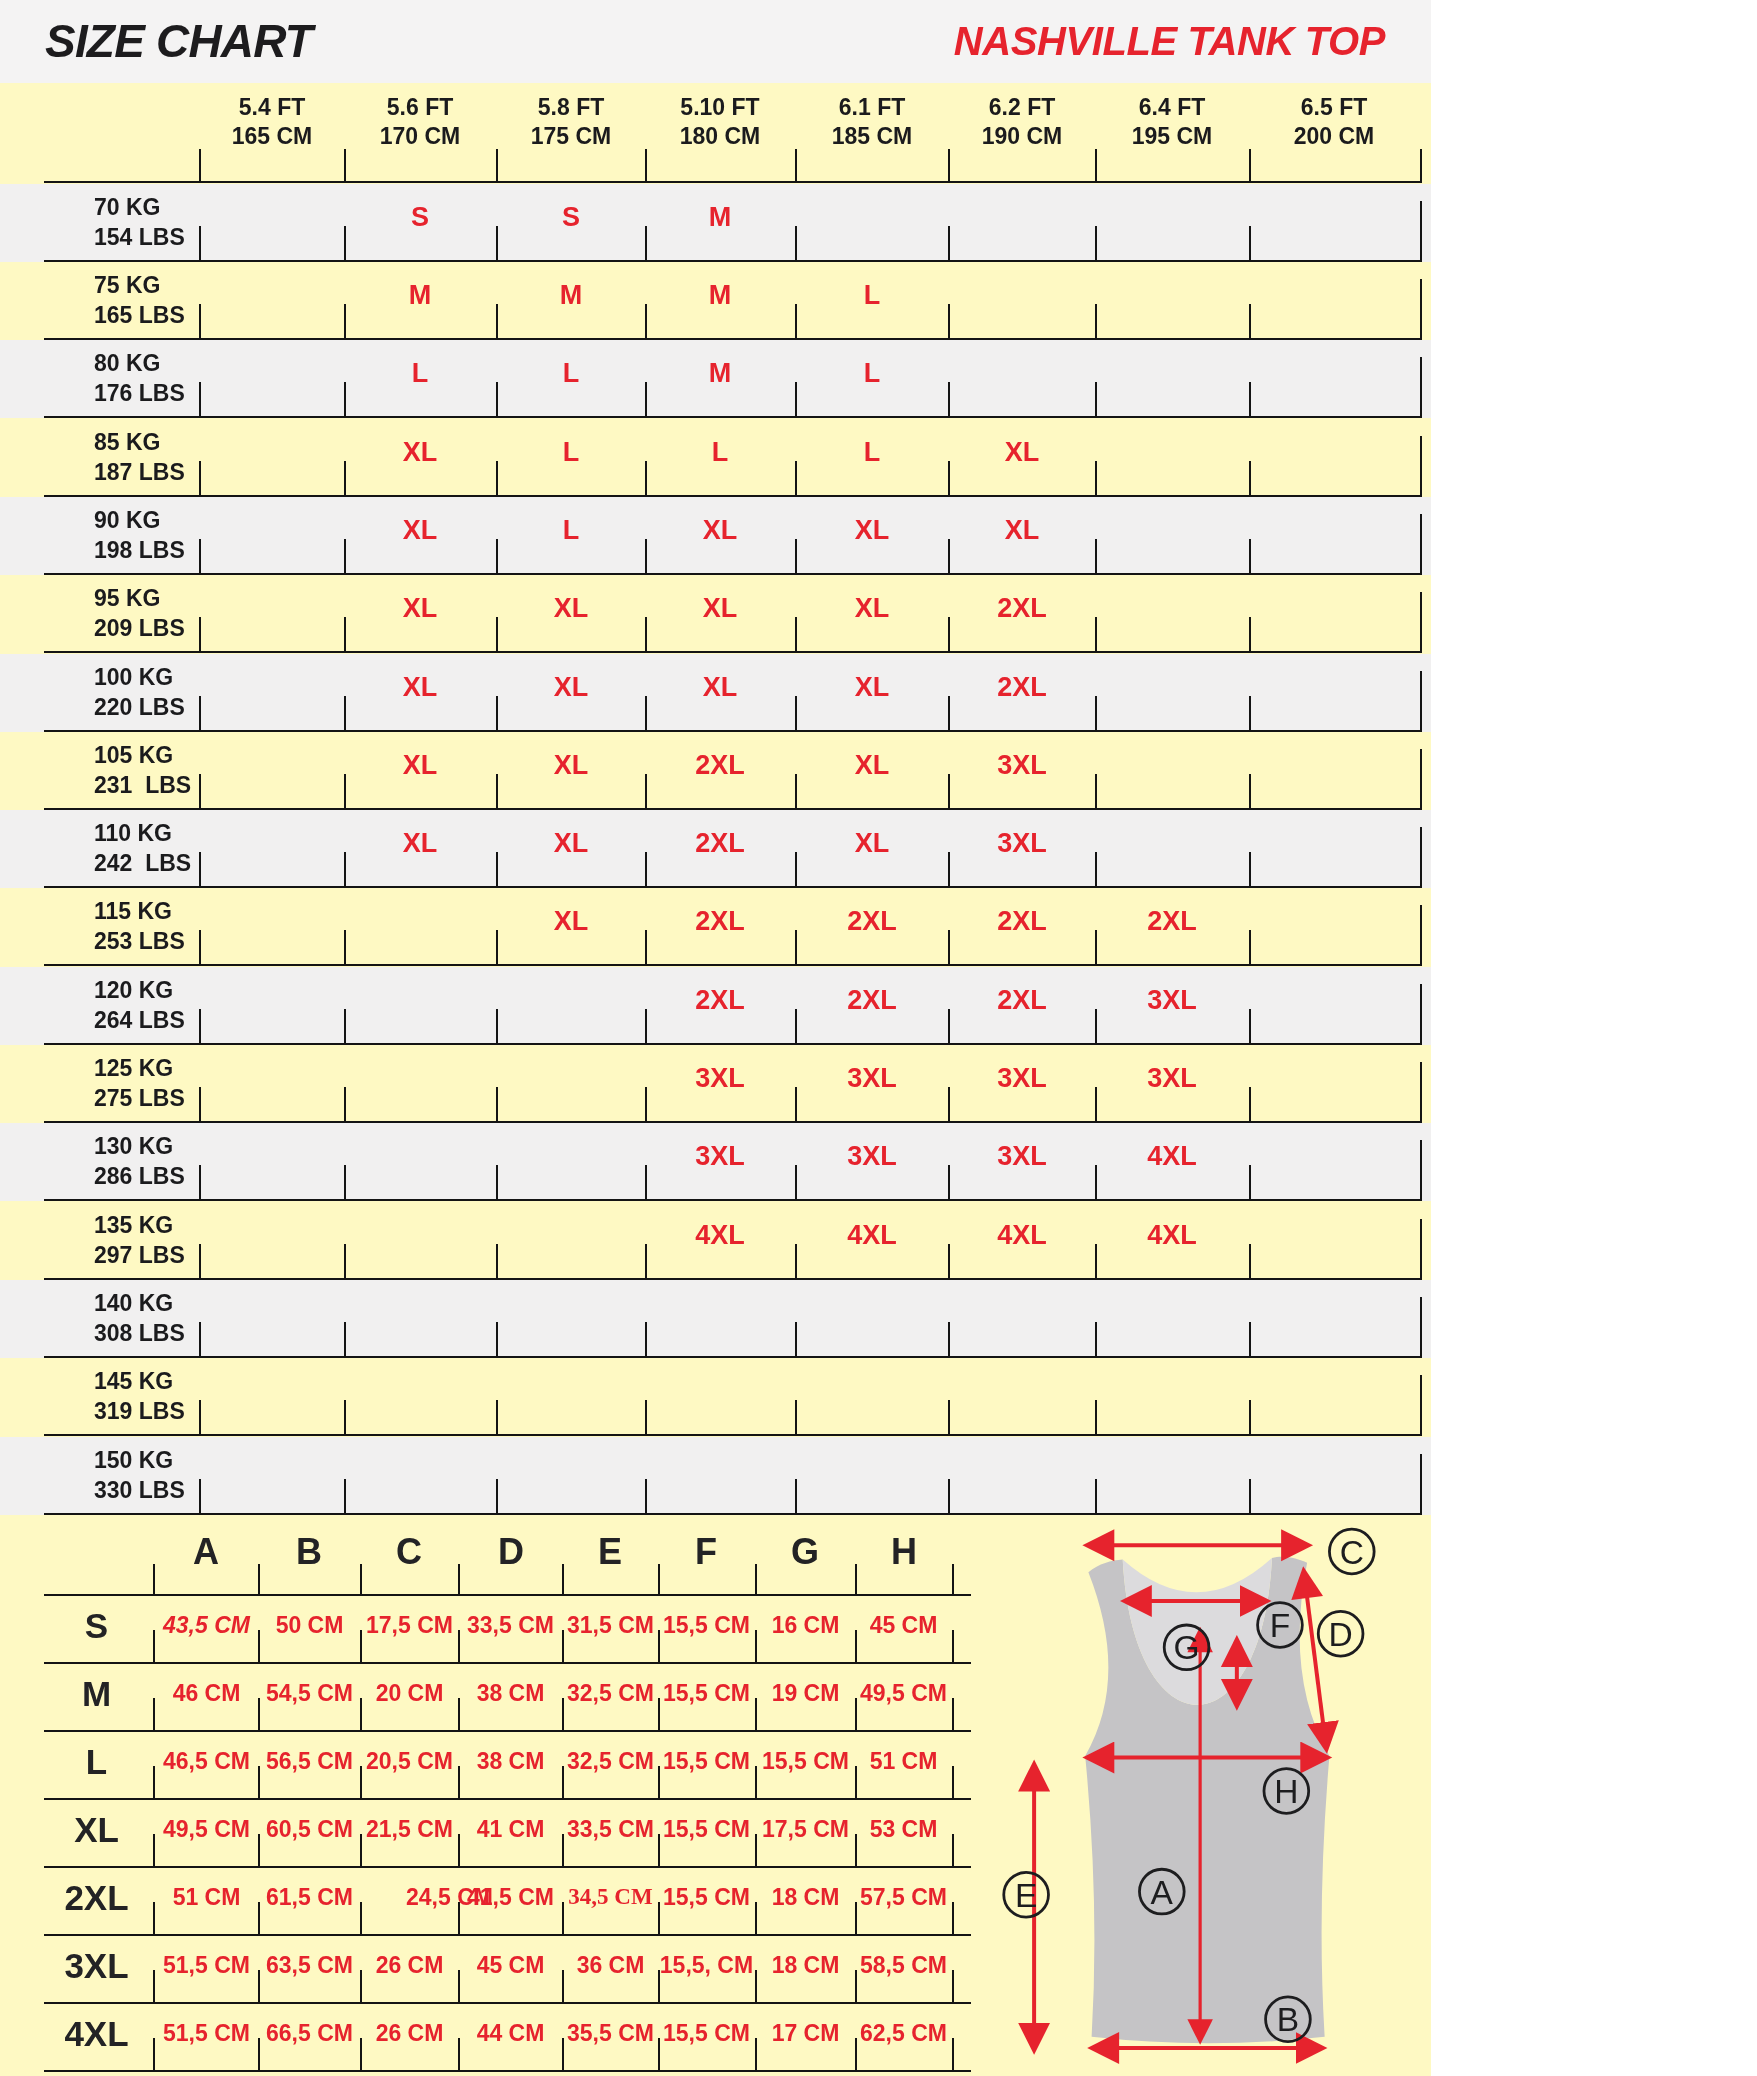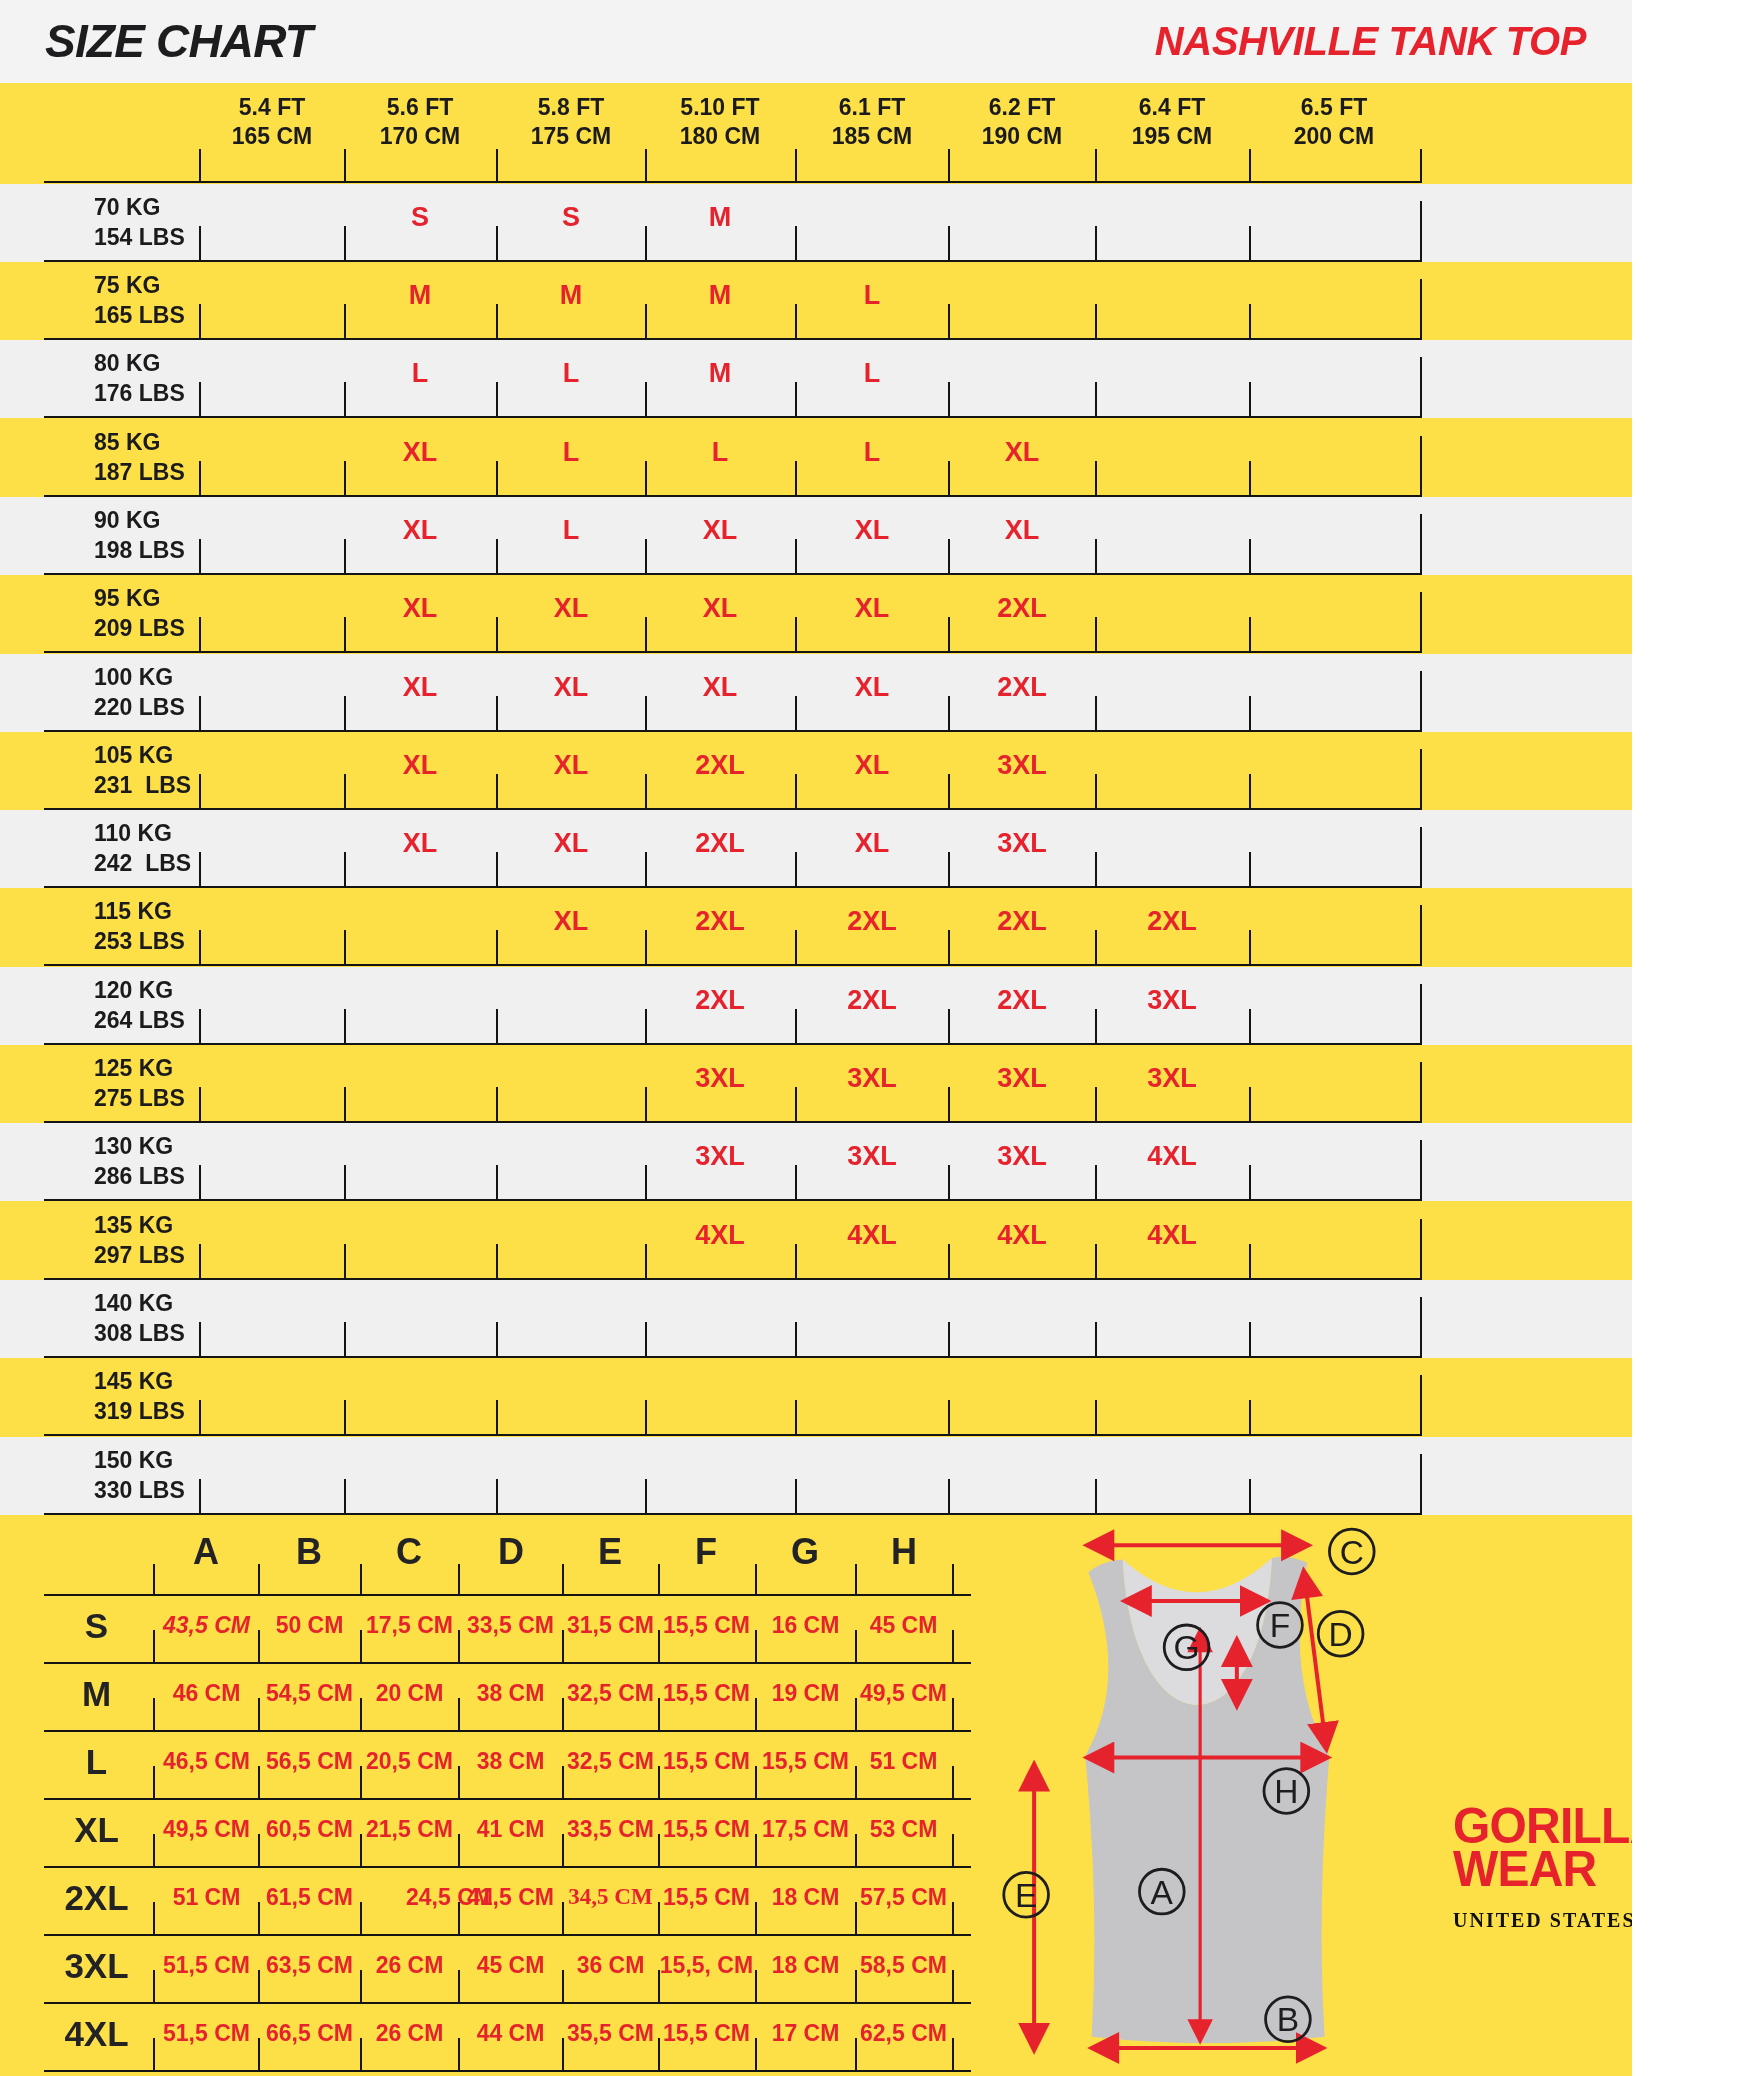--- a/index.html
+++ b/index.html
@@ -3,22 +3,22 @@
 <meta charset="utf-8">
 <style>
   html,body{margin:0;padding:0;}
   body{
     font-family:"Liberation Sans", sans-serif;
     background:#ffffff;
     -webkit-font-smoothing:antialiased;
   }
   .page{
     position:relative;
-    width:1632px;height:2077px;
-    background:#fde047;
+    width:1431px;height:2077px;
+    background:#fef9c3;
     overflow:hidden;
   }
   
   .title-band{
     position:absolute;left:0;top:0;width:1758px;height:83px;
     background:#f4f3f3;
   }
   .size-chart-title{
     position:absolute;left:45px;top:14.4px;
     font-size:46px;font-weight:900;font-style:italic;

